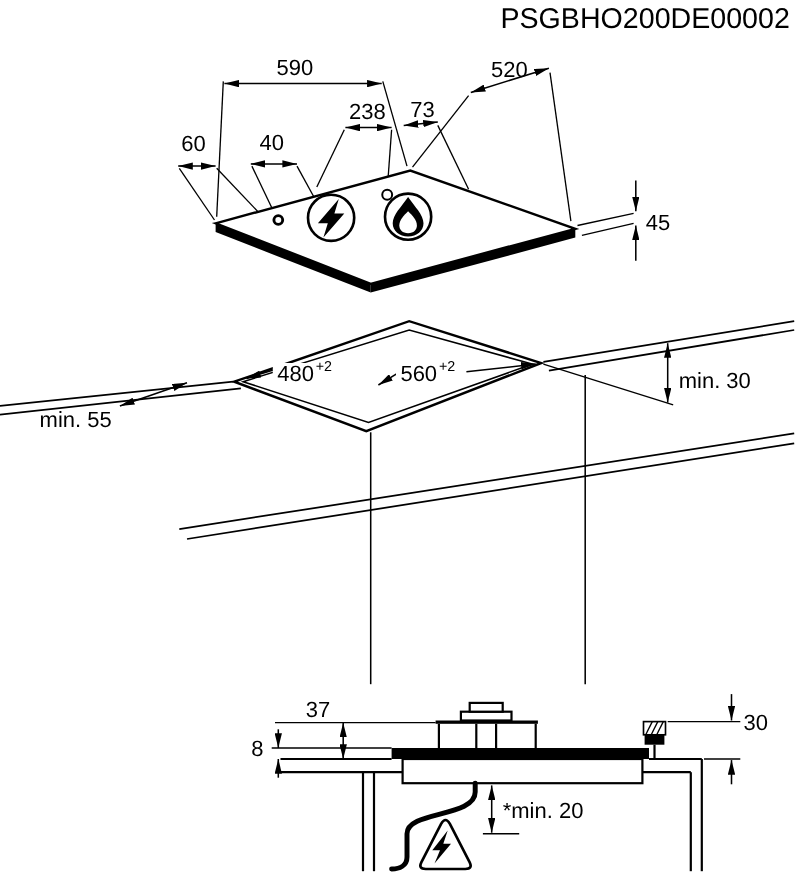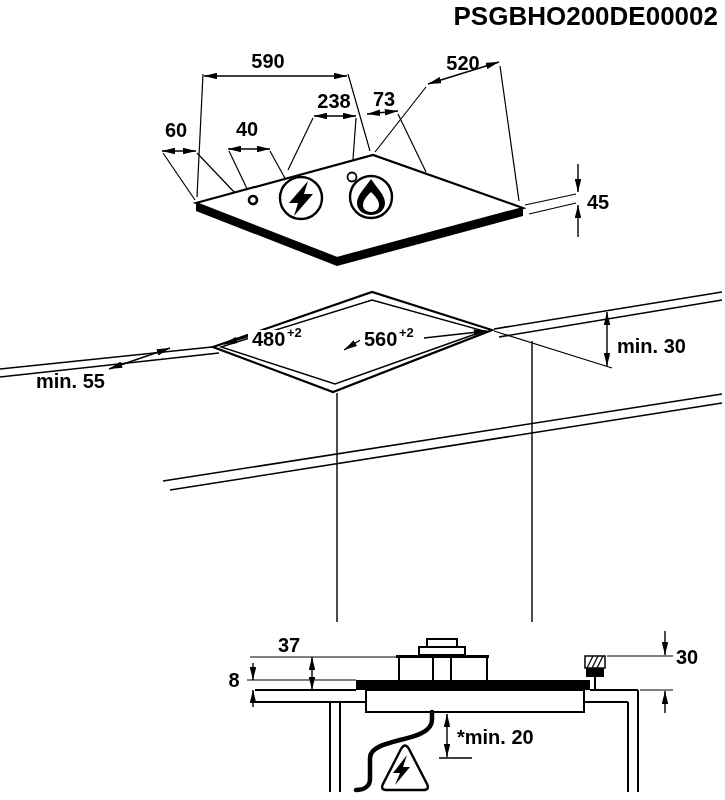--- a/index.html
+++ b/index.html
@@ -1,16 +1,16 @@
 <!DOCTYPE html>
 <html><head>
 <meta charset="utf-8">
 <style>
   html,body{margin:0;padding:0;background:#ffffff;}
-  .page{position:relative;width:725px;height:800px;background:#ffffff;overflow:hidden;font-weight:bold;}
+  .page{position:relative;width:725px;height:800px;background:#ffffff;overflow:hidden;}
   svg{display:block;}
   svg text{font-family:"Liberation Sans","DejaVu Sans",sans-serif;fill:#000;}
   .dim-text{font-size:20px;}
   .sup-text{font-size:13px;}
   .title-text{font-size:26px;}
   .ext{stroke:#000;stroke-width:1.2;fill:none;}
   .edge{stroke:#000;stroke-width:1.6;fill:none;}
   .dim{stroke:#000;stroke-width:1.4;fill:none;}
   .ln2{stroke:#000;stroke-width:2;fill:none;}
   .shape{stroke:#000;stroke-width:2.2;fill:#ffffff;}

